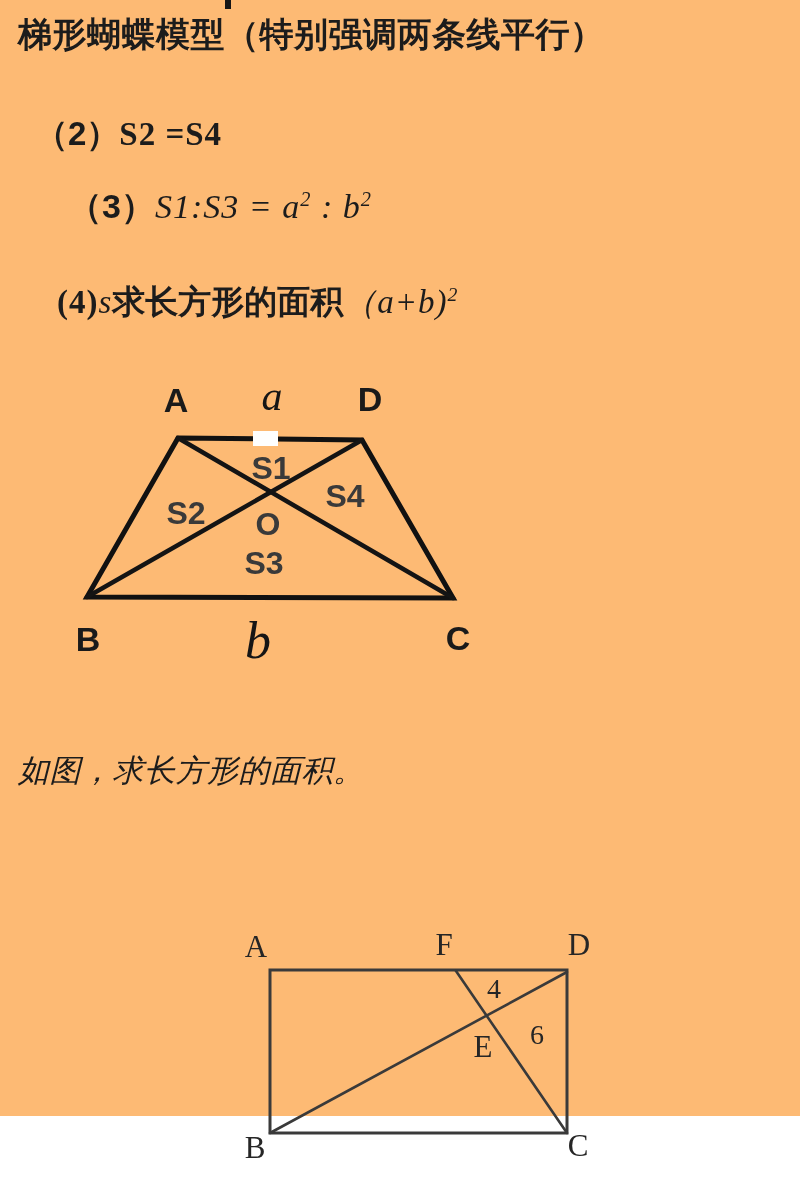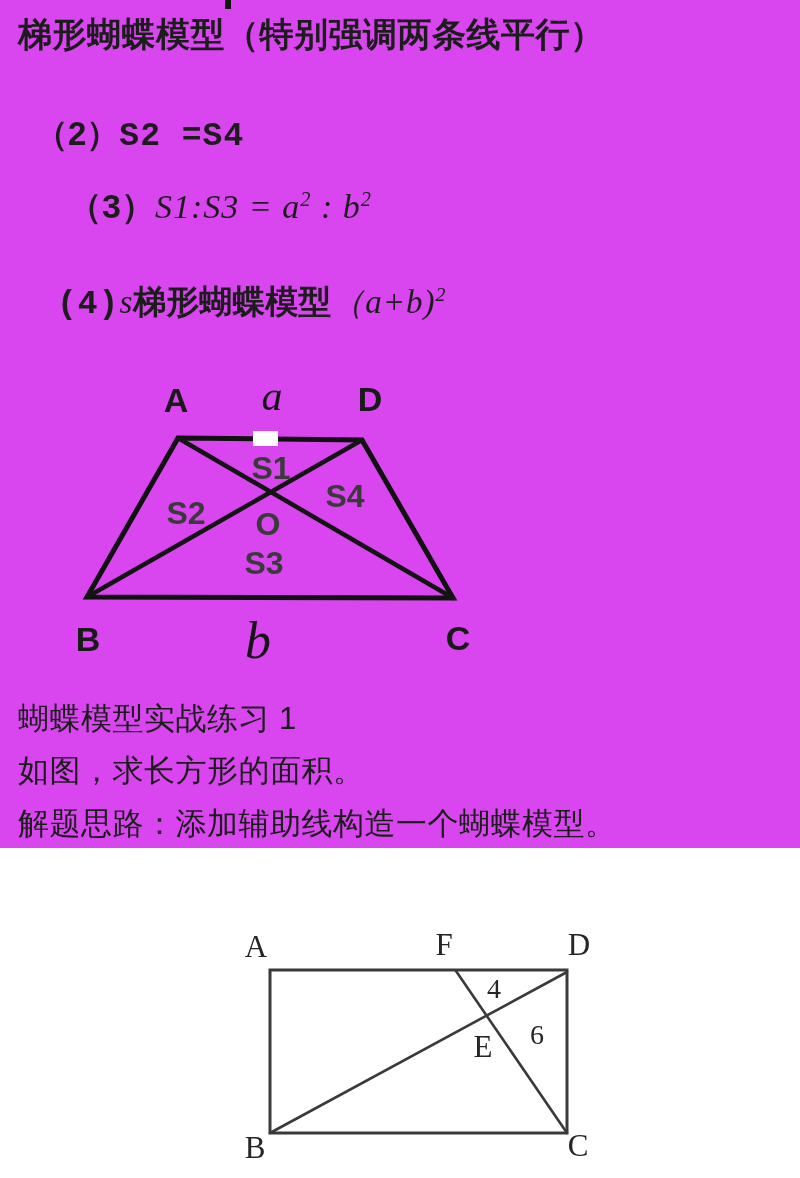--- a/index.html
+++ b/index.html
@@ -1,38 +1,38 @@
 <!DOCTYPE html>
 <html><head>
 <meta charset="utf-8">
 <style>
   html,body{margin:0;padding:0;}
   body{
     width:800px;height:1178px;background:#ffffff;
     font-family:"Liberation Sans",sans-serif;color:#1c1c1c;overflow:hidden;
   }
-  .page{position:relative;width:800px;height:848px;background:#d946ef;}
+  .page{position:relative;width:800px;height:1116px;background:#fdba74;}
   .line{position:absolute;white-space:nowrap;line-height:1.15;}
 
   .stray-mark{position:absolute;left:225px;top:0;width:6px;height:9px;background:#151515;}
 
   .t-title{left:18px;top:15px;font-size:34px;font-weight:700;letter-spacing:0.5px;}
   .t-p1{left:35px;top:69px;font-size:34px;font-weight:700;}
   .t-p2{left:35px;top:115px;font-size:33px;}
   .t-p3{left:68px;top:187px;font-size:34px;}
   .t-p4{left:57px;top:283px;font-size:33px;}
 
   .cjk-bold{font-weight:700;font-family:"Liberation Sans",sans-serif;}
-  .serif-bold{font-family:Liberation Mono, monospace;font-weight:700;letter-spacing:1px;}
+  .serif-bold{font-family:Liberation Serif, serif;font-weight:700;letter-spacing:1px;}
   .math-italic{font-family:"Liberation Serif",serif;font-style:italic;font-weight:400;letter-spacing:1px;}
   sup{font-size:0.6em;line-height:0;}
 
   .ex{font-size:31px;font-weight:400;letter-spacing:0.5px;}
   .ex1{left:18px;top:701px;}
-  .ex2{left:18px;top:753px;}
+  .ex2{left:18px;top:753px;font-style:italic;}
   .ex3{left:18px;top:806px;}
   .ex4{left:18px;top:857px;}
 
   svg{position:absolute;display:block;}
   .fig-trap{left:55px;top:372px;}
   .fig-rect{left:235px;top:925px;}
 
   .trap-edge{fill:none;stroke:#111111;stroke-width:5;stroke-linejoin:miter;}
   .trap-diag{stroke:#141414;stroke-width:4.5;stroke-linecap:round;}
   .vertex-bold{font-family:"Liberation Sans",sans-serif;font-weight:700;font-size:34px;fill:#1a1a1a;text-anchor:middle;dominant-baseline:central;}
@@ -51,21 +51,21 @@
 
   <div class="stray-mark"></div>
 
   <div class="line t-title">梯形蝴蝶模型（特别强调两条线平行）</div>
 
 
   <div class="line t-p2"><span class="cjk-bold">（2）</span><span class="serif-bold">S2 =S4</span></div>
 
   <div class="line t-p3"><span class="cjk-bold">（3）</span><span class="math-italic">S1:S3 = a</span><sup class="math-italic">2</sup><span class="math-italic"> : b</span><sup class="math-italic">2</sup></div>
 
-  <div class="line t-p4"><span class="serif-bold">(4)</span><span class="math-italic">s</span><span class="cjk-bold">梯形蝴蝶模型</span><span class="math-italic">（a+b)</span><sup class="math-italic">2</sup></div>
+  <div class="line t-p4"><span class="serif-bold">(4)</span><span class="math-italic">s</span><span class="cjk-bold">求长方形的面积</span><span class="math-italic">（a+b)</span><sup class="math-italic">2</sup></div>
 
   <svg class="fig-trap" width="430" height="300" viewBox="0 0 430 300">
     <polygon class="trap-edge" points="123,66 307,68 398,226 32,225"></polygon>
     <rect x="198" y="59" width="25" height="15" fill="#fefefe"></rect>
     <line class="trap-diag" x1="123" y1="66" x2="398" y2="226"></line>
     <line class="trap-diag" x1="307" y1="68" x2="32" y2="225"></line>
 
     <text class="vertex-bold" x="121" y="28">A</text>
     <text class="side-italic" x="217" y="24" font-size="42">a</text>
     <text class="vertex-bold" x="315" y="27">D</text>
@@ -74,23 +74,21 @@
     <text class="region-lbl" x="131" y="141">S2</text>
     <text class="region-lbl" x="290" y="124">S4</text>
     <text class="region-lbl" x="213" y="152" font-size="30" fill="#1a1a1a">O</text>
     <text class="region-lbl" x="209" y="191">S3</text>
 
     <text class="vertex-bold" x="33" y="267">B</text>
     <text class="side-italic" x="203" y="268" font-size="52">b</text>
     <text class="vertex-bold" x="403" y="266">C</text>
   </svg>
 
-  <div class="line ex ex1">蝴蝶模型实战练习 1</div>
   <div class="line ex ex2">如图，求长方形的面积。</div>
-  <div class="line ex ex3">解题思路：添加辅助线构造一个蝴蝶模型。</div>
 
   <svg class="fig-rect" width="380" height="253" viewBox="0 0 380 253">
     <rect class="rect-edge" x="35" y="45" width="297" height="163"></rect>
     <line class="rect-line" x1="221" y1="46" x2="332" y2="208"></line>
     <line class="rect-line" x1="35" y1="208" x2="332" y2="47"></line>
 
     <text class="rect-lbl" x="21" y="21">A</text>
     <text class="rect-lbl" x="209" y="19">F</text>
     <text class="rect-lbl" x="344" y="19">D</text>
     <text class="rect-lbl" x="20" y="222">B</text>

